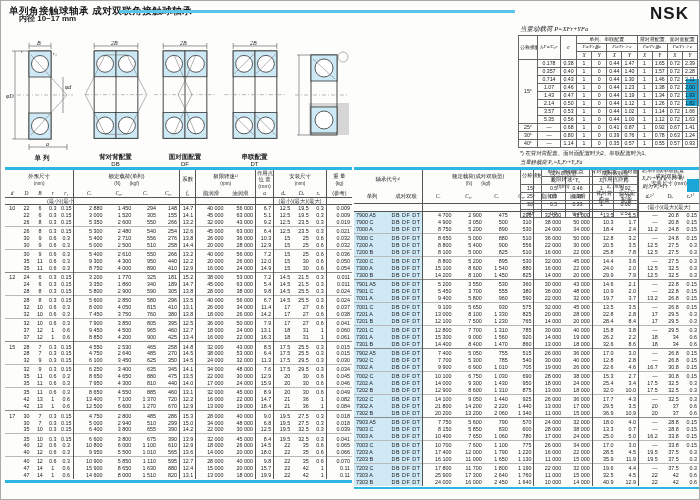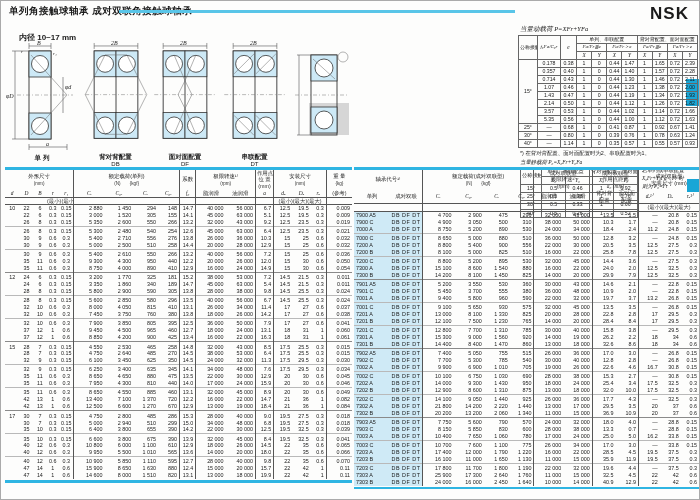--- a/index.html
+++ b/index.html
@@ -1,21 +1,21 @@
 <!DOCTYPE html>
 <html><head>
 <meta charset="utf-8">
 <style>
   html,body{margin:0;padding:0;background:#e8e8e8;}
   #page{position:relative;width:700px;height:500px;background:#fdfdfc;overflow:hidden;
         font-family:"Liberation Sans","DejaVu Sans",sans-serif;color:#1a1a1a;
         border:1px solid #aaa;box-sizing:border-box;}
   
   .title{position:absolute;left:8px;top:4px;font-size:9.5px;font-weight:bold;letter-spacing:.5px;}
-  .subtitle{position:absolute;left:18px;top:31px;font-size:8px;font-weight:bold;}
+  .subtitle{position:absolute;left:18px;top:12px;font-size:8px;font-weight:bold;}
   .titlerule{position:absolute;left:118px;top:9px;width:396px;height:3px;background:#59c5e8;}
   .logo{position:absolute;right:10px;top:3px;font-size:17px;font-weight:800;letter-spacing:1px;font-family:"Liberation Sans",sans-serif;}
   .edgetab{position:absolute;right:0;top:78px;width:13px;height:27px;background:#19a6d6;}
   .edgetab2{position:absolute;right:0;top:178px;width:12px;height:13px;background:#19a6d6;}
   
   #figs{position:absolute;left:4px;top:40px;width:348px;height:126px;display:flex;justify-content:space-between;}
   .fig{display:flex;flex-direction:column;align-items:center;}
   .figcap{font-size:6.5px;font-weight:bold;text-align:center;line-height:1.2;margin-top:1px;}
   .figcode{font-size:6px;text-align:center;}
   svg{display:block;}

